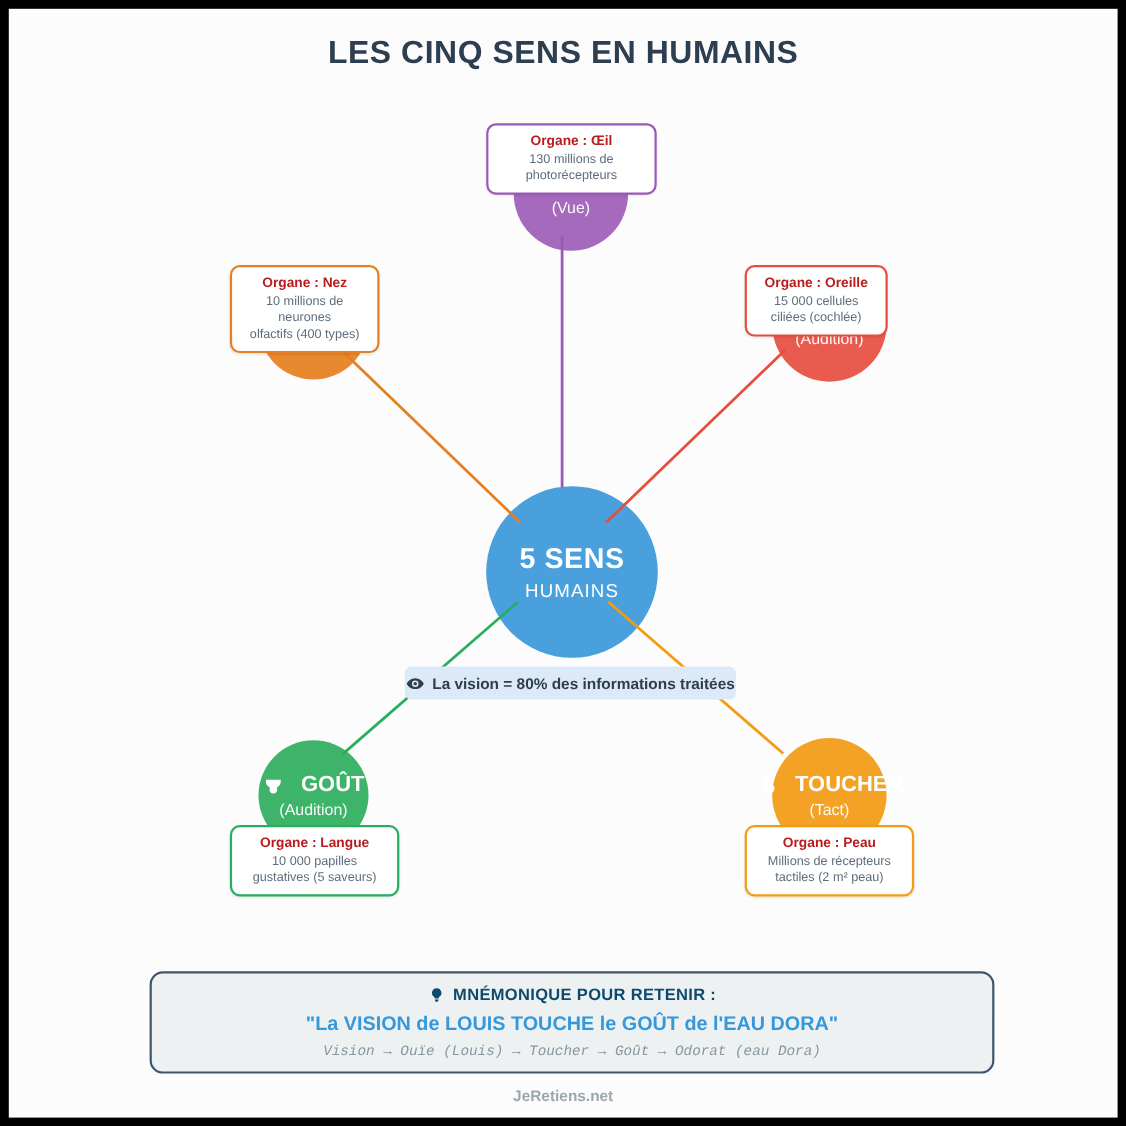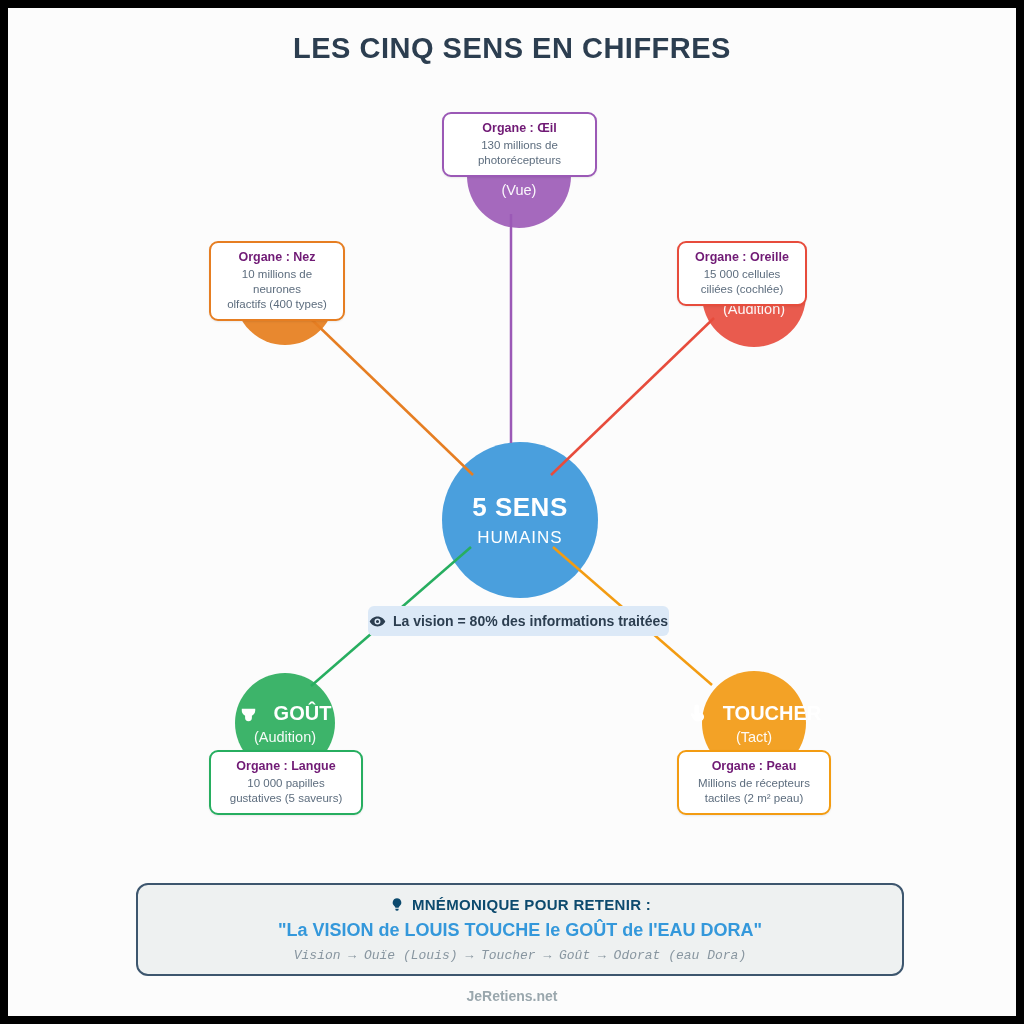--- a/index.html
+++ b/index.html
@@ -54,21 +54,21 @@
   .c-gout    { left: 227px; top: 665px; width: 100px; height: 100px; background: #3db46a; }
   .c-toucher { left: 694px; top: 663px; width: 104px; height: 104px; background: #f3a226; }
 
   
   .callout {
     position: absolute; z-index: 4;
     background: #fff; border-radius: 9px;
     padding: 7px 8px; text-align: center;
     box-shadow: 0 1px 2px rgba(0,0,0,0.08);
   }
-  .callout .b-title { font-size: 12.5px; font-weight: bold; color: #701a75; margin-bottom: 3px; }
+  .callout .b-title { font-size: 12.5px; font-weight: bold; color: #b91c1c; margin-bottom: 3px; }
   .callout .b-detail { font-size: 11.5px; color: #5d6d7e; line-height: 1.3; white-space: pre-line; }
 
   .b-vision  { left: 434px; top: 104px; width: 155px; border: 2px solid #9b59b6; }
   .b-odorat  { left: 201px; top: 233px; width: 136px; border: 2px solid #e67e22; }
   .b-ouie    { left: 669px; top: 233px; width: 130px; border: 2px solid #e74c3c; }
   .b-gout    { left: 201px; top: 742px; width: 154px; border: 2px solid #27ae60; }
   .b-toucher { left: 669px; top: 742px; width: 154px; border: 2px solid #f39c12; }
 
   
   .fact-banner {
@@ -100,21 +100,21 @@
   }
 
   .icon { display: inline-flex; flex: none; }
   .icon svg { display: block; }
 </style>
 </head>
 <body>
 
 <div class="frame">
 
-  <h1 class="page-title">LES CINQ SENS EN CHIFFRES</h1>
+  <h1 class="page-title">LES CINQ SENS EN HUMAINS</h1>
 
   <svg class="connectors" width="1024" height="1024">
     <line class="ln-vision" x1="511" y1="214" x2="511" y2="443"></line>
     <line class="ln-odorat" x1="310" y1="318" x2="473" y2="475"></line>
     <line class="ln-ouie" x1="714" y1="318" x2="551" y2="475"></line>
     <line class="ln-gout" x1="471" y1="547" x2="311" y2="686"></line>
     <line class="ln-toucher" x1="553" y1="547" x2="712" y2="685"></line>
   </svg>
 
   <div class="circle c-center">

